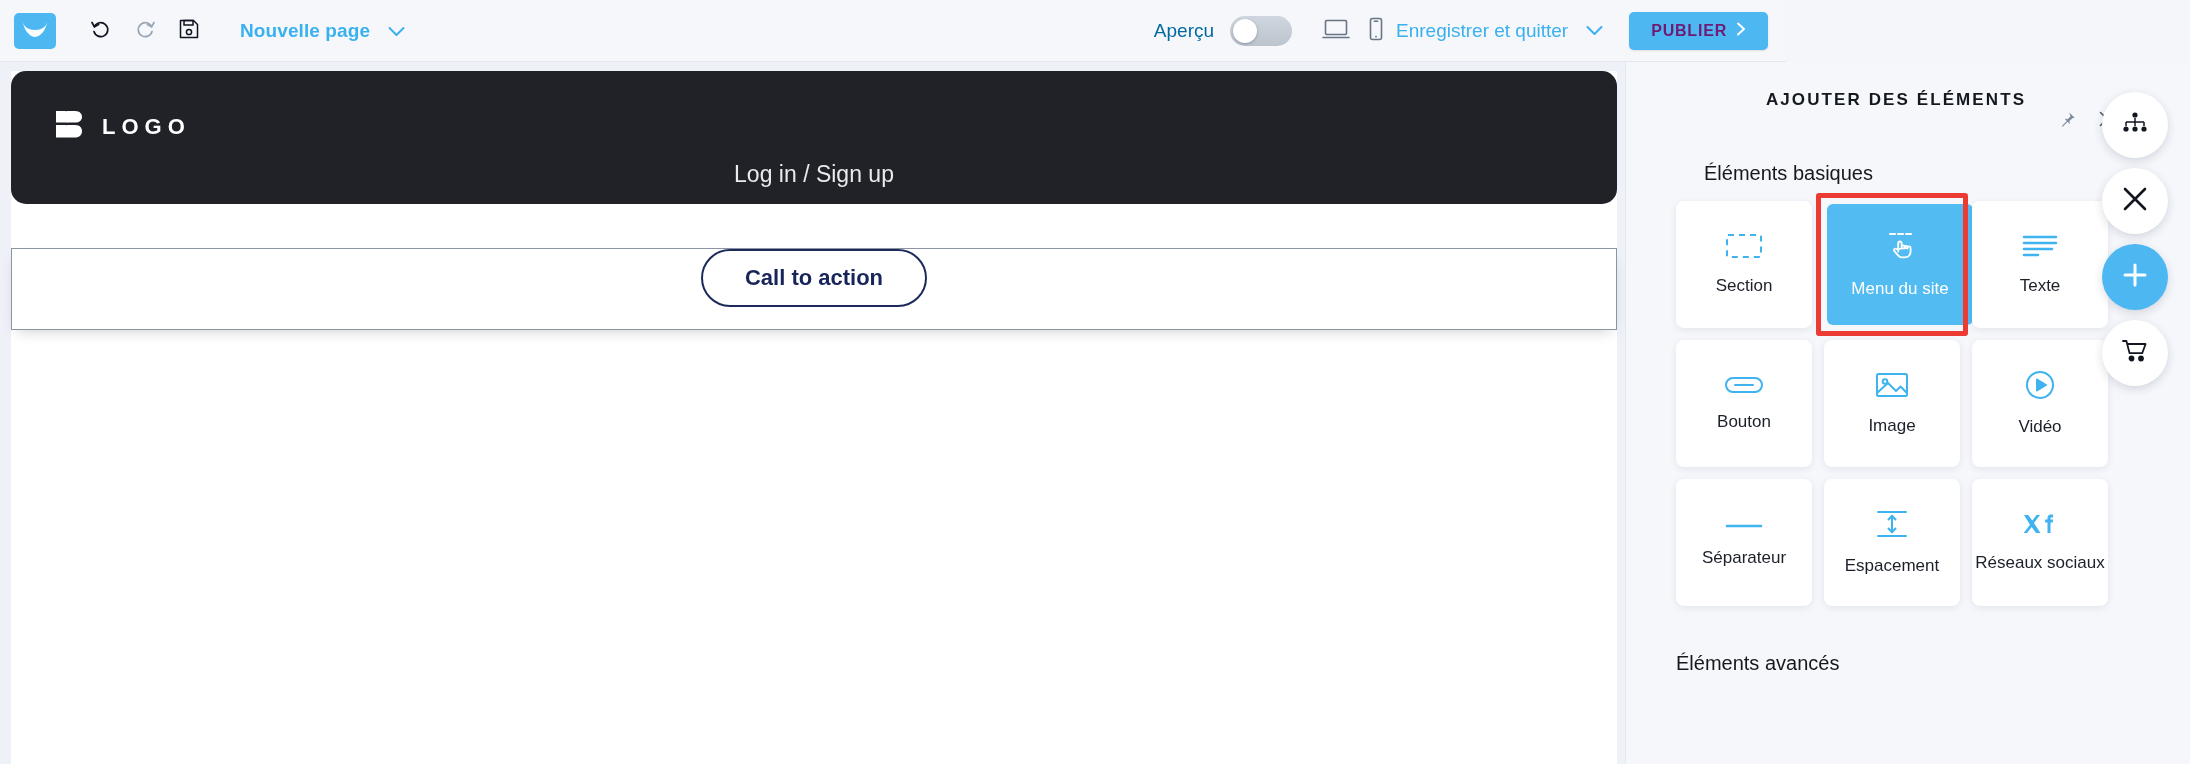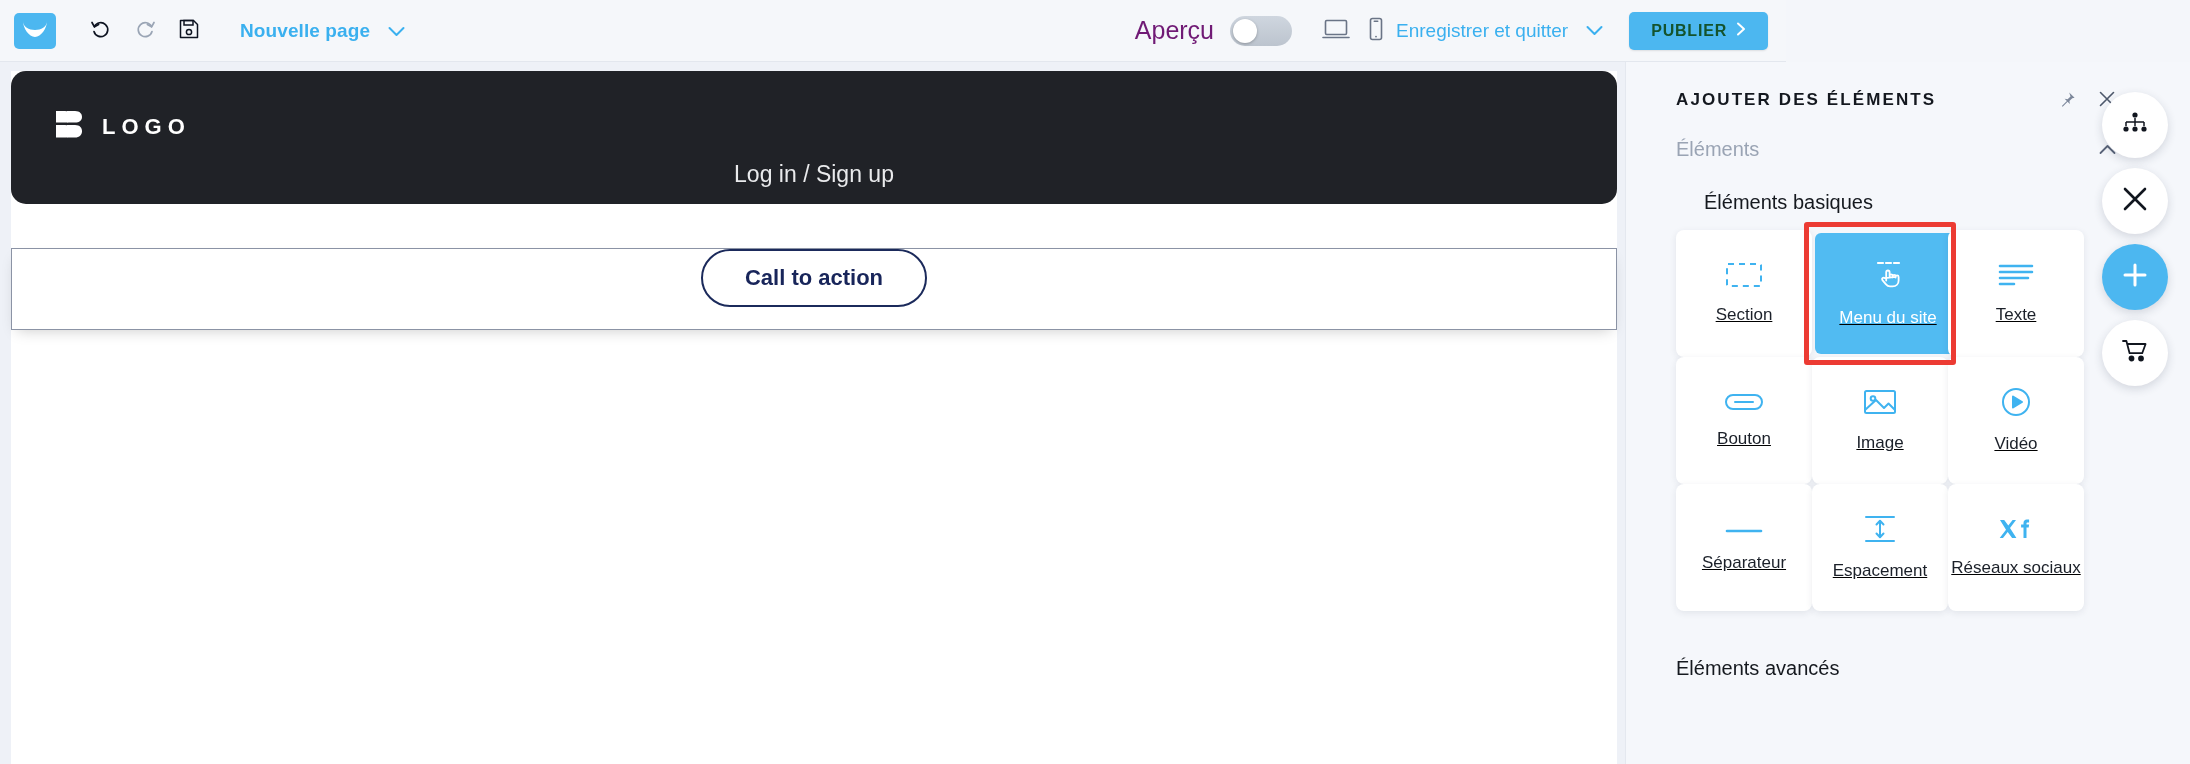--- a/index.html
+++ b/index.html
@@ -45,22 +45,22 @@
   }
   .page-caret { margin-left: 12px; display: inline-block; cursor: pointer; }
   .tb-right {
     margin-left: auto;
     display: flex;
     align-items: center;
     gap: 0px;
     padding-right: 18px;
   }
   .apercu-label {
-    font-size: 25px;
-    color: #701a75;
+    font-size: 19px;
+    color: #0369a1;
     margin-right: 16px;
   }
   .toggle {
     width: 62px; height: 30px;
     border-radius: 15px;
     background: linear-gradient(180deg,#cfd6df,#bcc4ce);
     position: relative;
     cursor: pointer;
     margin-right: 24px;
   }
@@ -75,21 +75,21 @@
   .device-icon { width: 40px; height: 36px; display:flex; align-items:center; justify-content:center; cursor:pointer;}
   .save-quit {
     color: #3ab0ef;
     font-size: 19px;
     margin-right: 6px;
     cursor: pointer;
   }
   .publish-btn {
     margin-left: 26px;
     background: #4cb7f0;
-    color: #14532d;
+    color: #701a75;
     border: none;
     border-radius: 5px;
     height: 38px;
     padding: 0 22px;
     font-size: 16px;
     font-weight: 700;
     letter-spacing: .8px;
     display: flex;
     align-items: center;
     gap: 9px;
@@ -167,21 +167,23 @@
     top: 62px; right: 0;
     width: 565px;
     height: 702px;
     background: #f5f7fb;
     border-left: 1px solid #e4e8ef;
     overflow: hidden;
   }
   .panel-inner { width: 490px; padding: 28px 0 0 50px; }
   .panel-head {
     display: flex;
+    align-items: center;
     width: 440px;
+    flex-direction: column;
   }
   .panel-title {
     font-size: 17px;
     font-weight: 700;
     letter-spacing: 2.1px;
     color: #14181f;
   }
   .panel-head-actions { margin-left: auto; display: flex; gap: 22px; align-items:center;}
   .pin-icon, .close-icon { cursor: pointer; }
   .accordion-row {
@@ -197,22 +199,21 @@
     margin-top: 30px;
     font-size: 20px;
     color: #15191f;
     margin-left: 28px;
   }
   .grid {
     margin-top: 16px;
     width: 412px;
     display: grid;
     grid-template-columns: repeat(3, 136px);
-    gap: 0;
-    text-decoration: underline;
+    gap: 12px;
   }
   .gcard {
     width: 136px;
     height: 127px;
     background: #fff;
     border-radius: 8px;
     box-shadow: 0 2px 7px rgba(28,40,64,.09);
     display: flex;
     flex-direction: column;
     align-items: center;
@@ -414,28 +415,20 @@
           </svg>
         </span>
         <span class="close-icon">
           <svg width="18" height="18" viewBox="0 0 18 18" fill="none" stroke="#4e596c" stroke-width="1.6" stroke-linecap="round">
             <path d="M2.5 2.5 L15.5 15.5 M15.5 2.5 L2.5 15.5"></path>
           </svg>
         </span>
       </div>
     </div>
 
-    <div class="accordion-row">
-      <span class="accordion-label">Éléments</span>
-      <span class="accordion-caret">
-        <svg width="17" height="11" viewBox="0 0 17 11" fill="none" stroke="#5b6savg" stroke-width="1.8" stroke-linecap="round" stroke-linejoin="round">
-          <path d="M1.5 9 L8.5 2 L15.5 9" stroke="#5b657a"></path>
-        </svg>
-      </span>
-    </div>
 
     <div class="section-label">Éléments basiques</div>
 
     <div class="grid">
 
       <div class="cell-wrap">
         <div class="gcard">
           <span>
             <svg width="38" height="26" viewBox="0 0 38 26" fill="none" stroke="#3fb3f0" stroke-width="2" stroke-dasharray="6 5">
               <rect x="2" y="2" width="34" height="22" rx="1"></rect>

